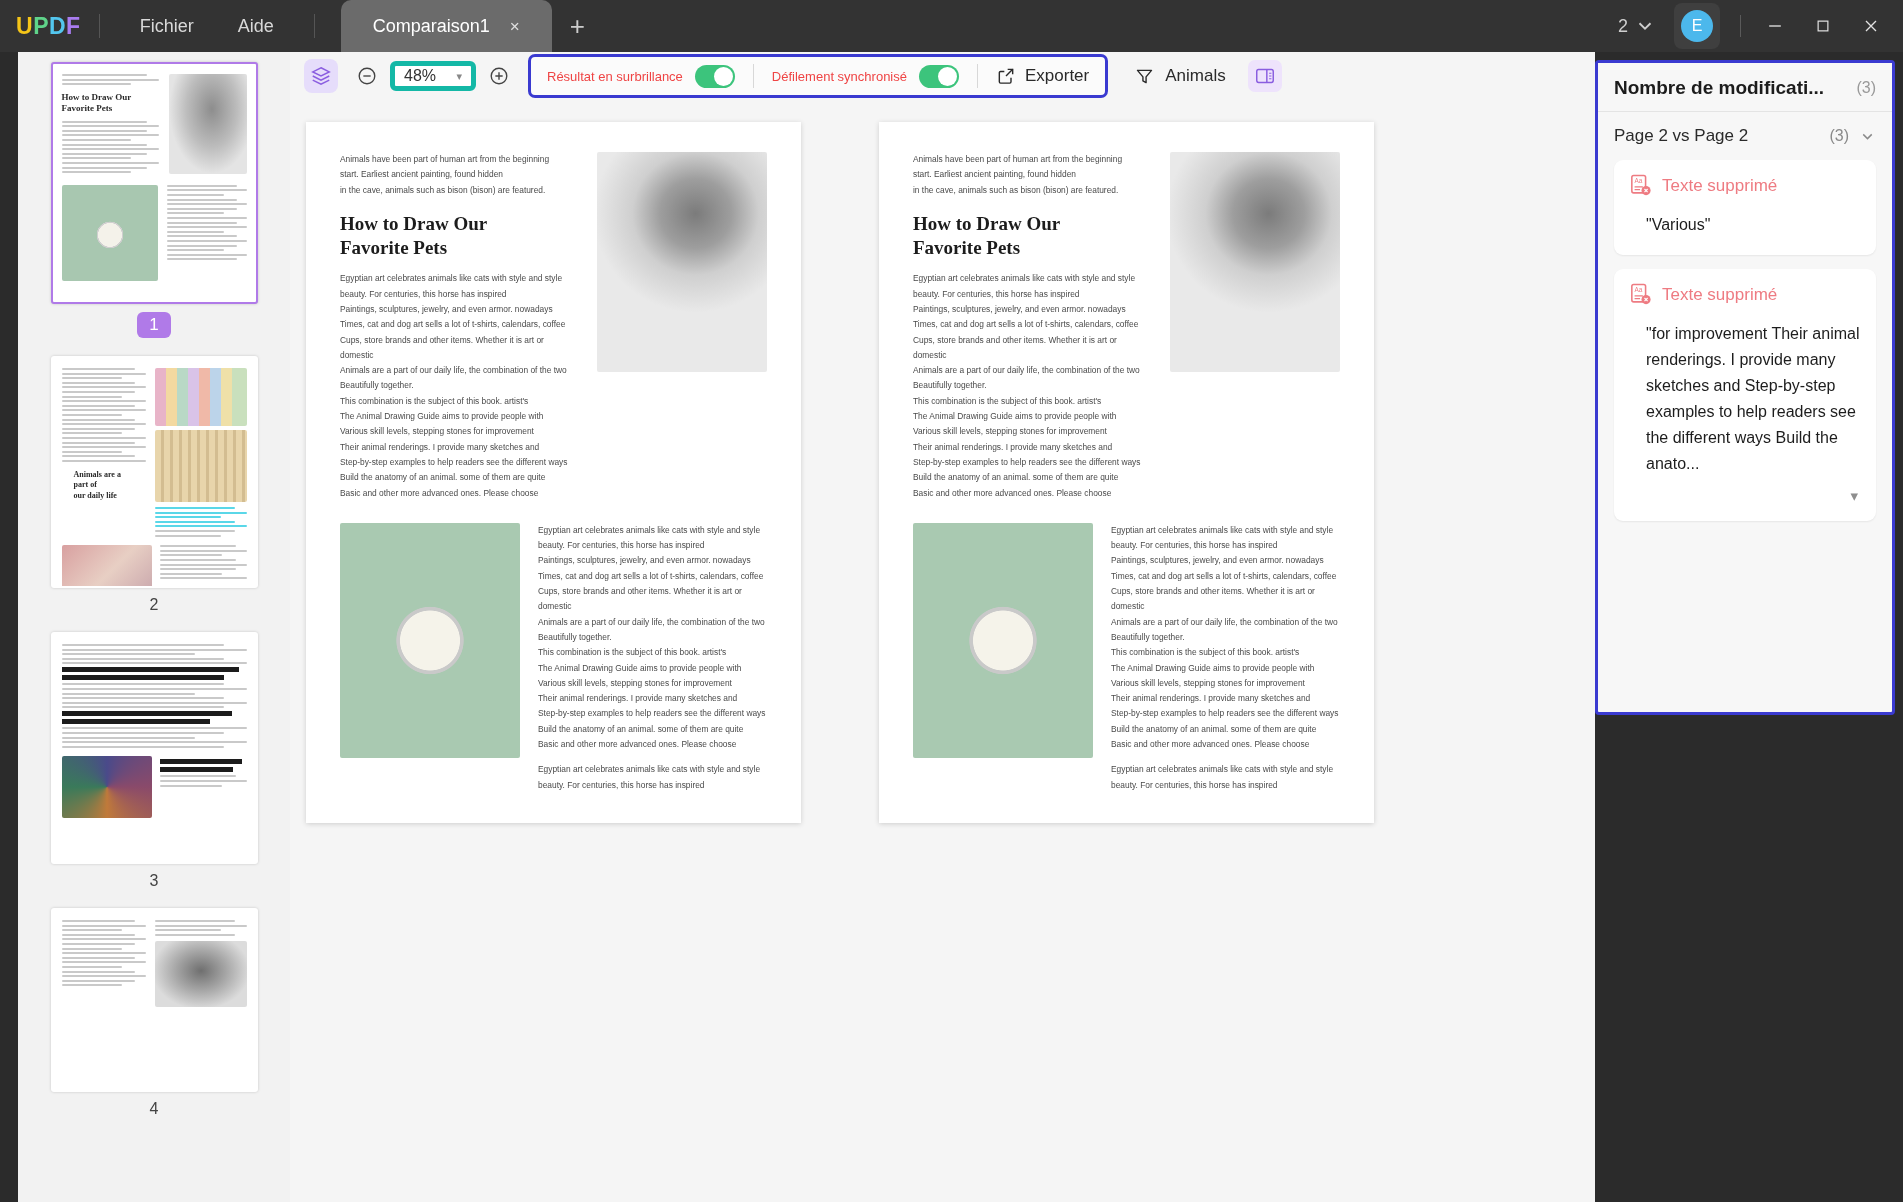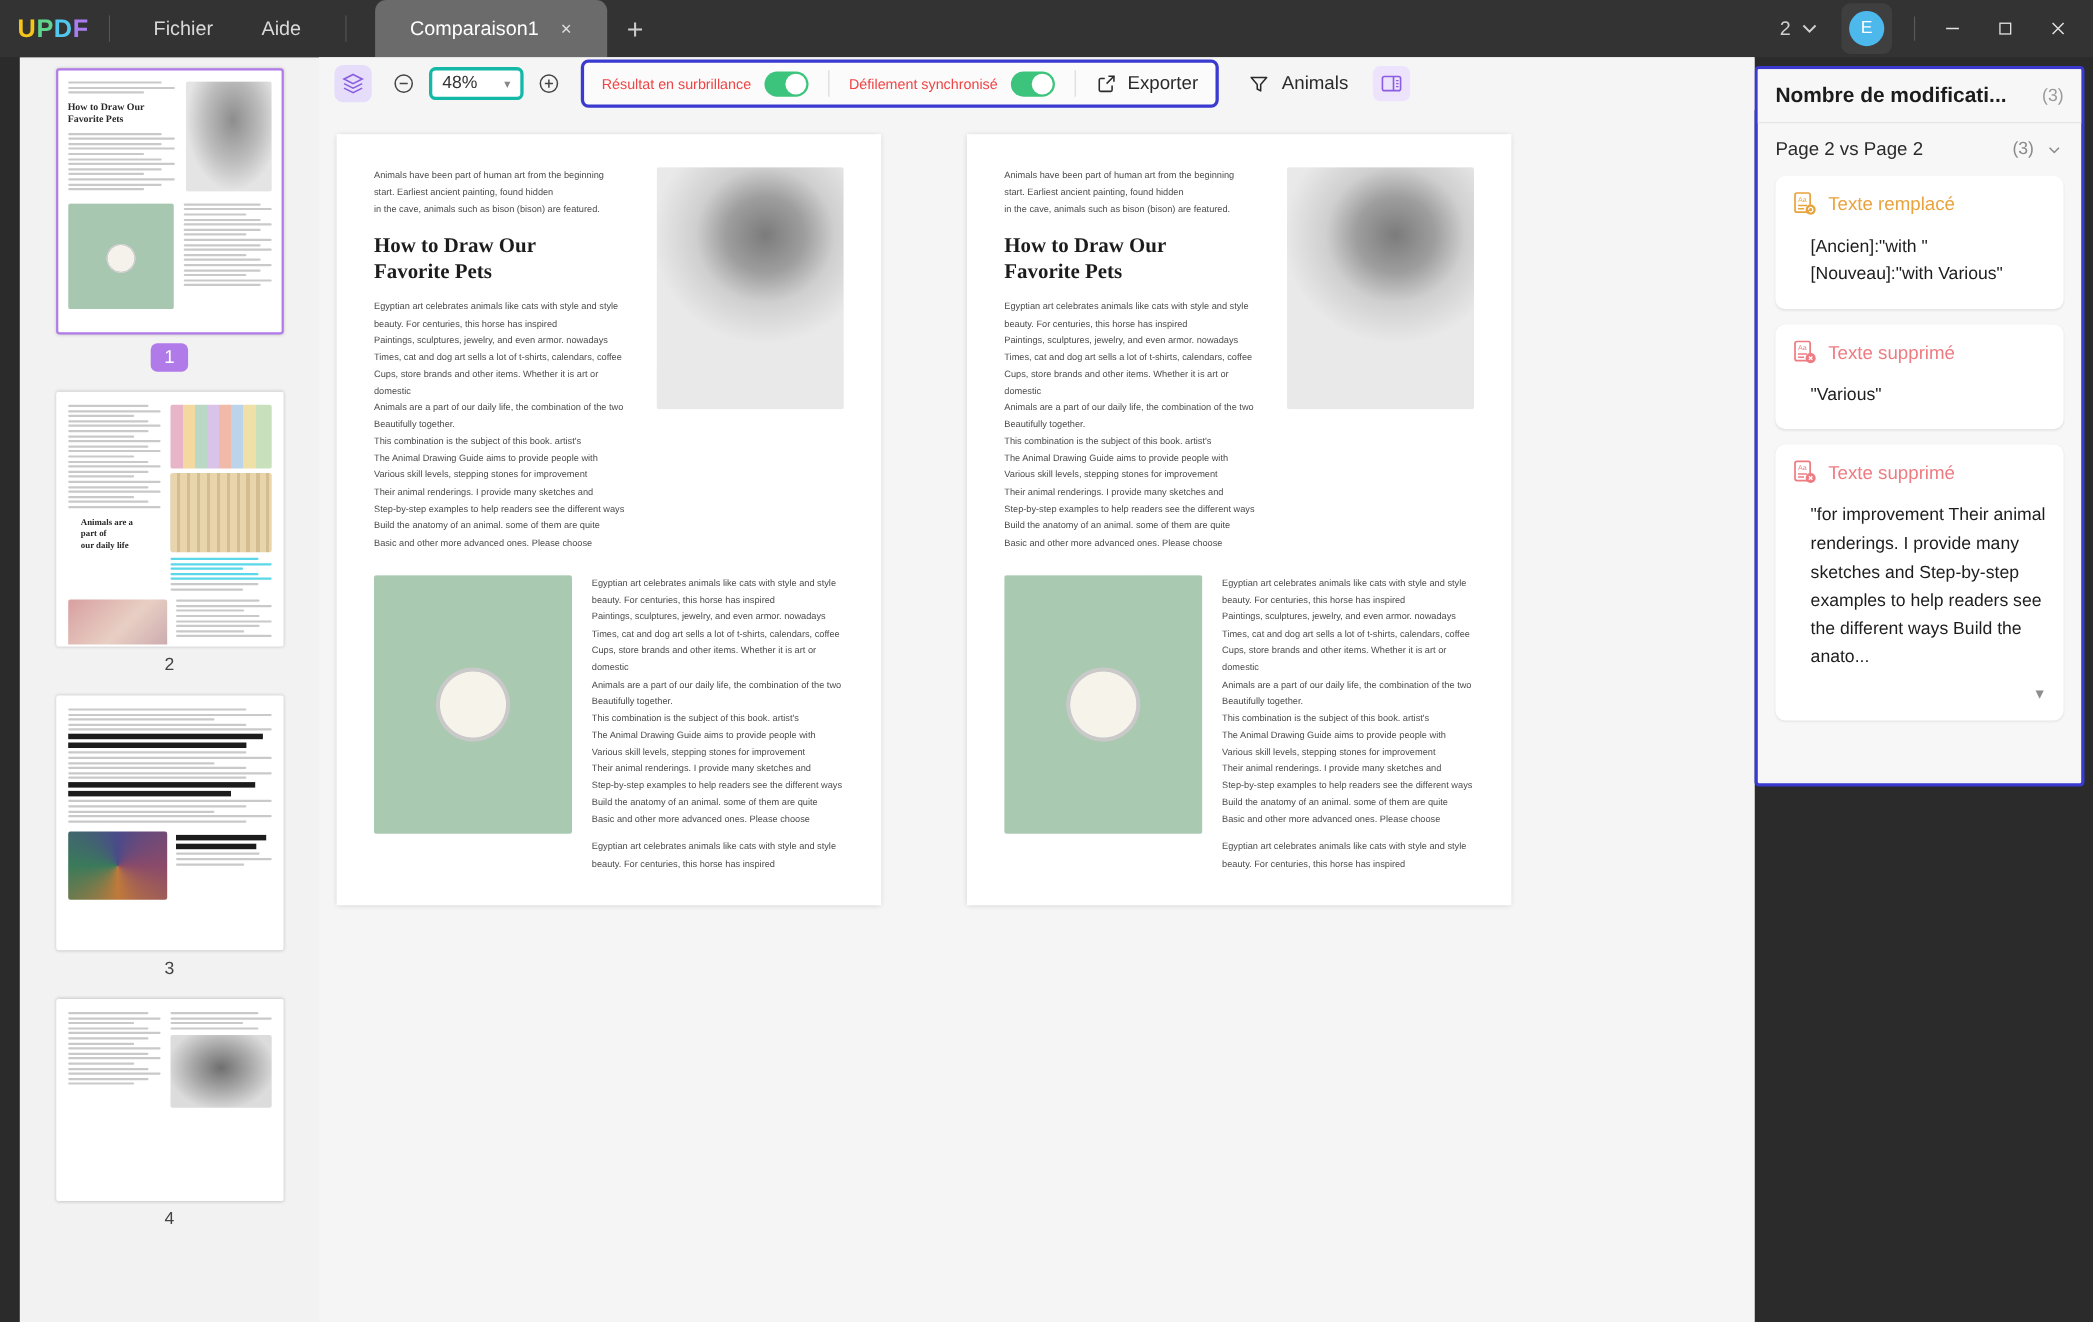--- a/index.html
+++ b/index.html
@@ -104,21 +104,21 @@
   .toolbar {
     height: 48px; background: #f5f5f5; display: flex; align-items: center;
     padding-left: 14px; position: relative; flex-shrink: 0;
   }
   .tool-icon {
     width: 34px; height: 34px; border-radius: 8px;
     display: flex; align-items: center; justify-content: center; color: #444;
   }
   .tool-icon.accent { background: #e6ddfb; }
   .zoom-box {
-    width: 86px; height: 30px; background: #fff; border: 3px solid #14b8a6;
+    width: 86px; height: 30px; background: #fff; border: 5px solid #14b8a6;
     border-radius: 6px; display: flex; align-items: center;
     justify-content: space-between; padding: 0 9px; font-size: 16px; color: #333;
     margin: 0 6px;
   }
   .hl-box {
     border: 3px solid #3a3ad0; border-radius: 7px; background: #fbfbfb;
     height: 44px; display: flex; align-items: center; padding: 0 16px; margin-left: 12px;
   }
   .tgl-label { font-size: 13px; color: #ef4444; }
   .toggle {
@@ -669,34 +669,20 @@
         <span class="right">
           <span>(3)</span>
           <svg viewBox="0 0 24 24" width="17" height="17">
               <path d="M6 9l6 6 6-6" fill="none" stroke="#8a8a8a" stroke-width="2"></path>
             </svg>
         </span>
       </div>
 
       <div class="cards">
 
-        <div class="card">
-          <div class="card-head">
-            <svg class="glyph-ico" viewBox="0 0 24 26">
-              <rect x="2" y="1.5" width="15" height="19" rx="2" fill="none" stroke="#e8a33d" stroke-width="1.7"></rect>
-              <text x="5" y="10" font-size="7" font-family="Liberation Sans" fill="#e8a33d">Aa</text>
-              <path d="M5 14h9M5 17h6" stroke="#e8a33d" stroke-width="1.5"></path>
-              <circle cx="17.5" cy="18" r="5" fill="#e8a33d"></circle>
-              <path d="M15.3 18a2.2 2.2 0 1 1 .7 1.6" fill="none" stroke="#fff" stroke-width="1.2"></path>
-            </svg>
-            <span class="card-type replaced">Texte remplacé</span>
-          </div>
-          <div class="card-body" style="white-space:pre-line">[Ancien]:"with "
-[Nouveau]:"with Various"</div>
-        </div>
 
         <div class="card">
           <div class="card-head">
             <svg class="glyph-ico" viewBox="0 0 24 26">
               <rect x="2" y="1.5" width="15" height="19" rx="2" fill="none" stroke="#ee7b82" stroke-width="1.7"></rect>
               <text x="5" y="10" font-size="7" font-family="Liberation Sans" fill="#ee7b82">Aa</text>
               <path d="M5 14h9M5 17h6" stroke="#ee7b82" stroke-width="1.5"></path>
               <circle cx="17.5" cy="18" r="5" fill="#ee7b82"></circle>
               <path d="M15.8 16.3l3.4 3.4M19.2 16.3l-3.4 3.4" stroke="#fff" stroke-width="1.3"></path>
             </svg>

